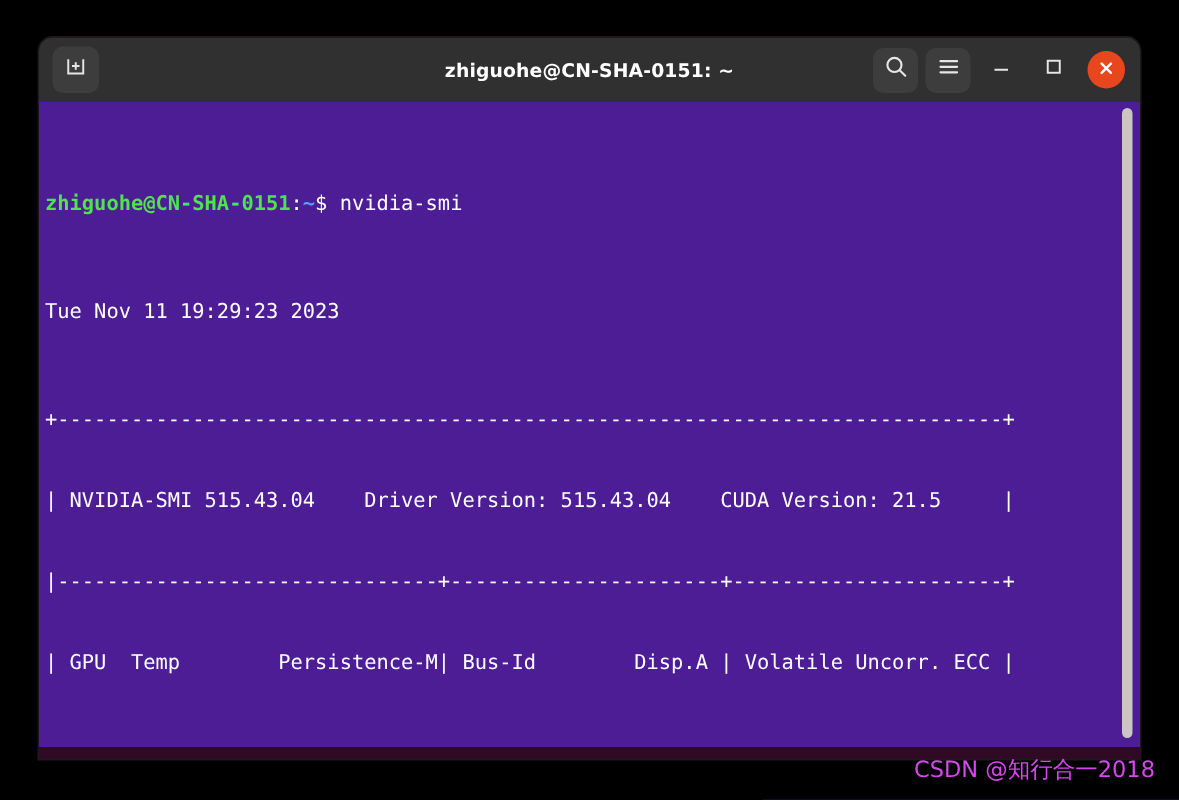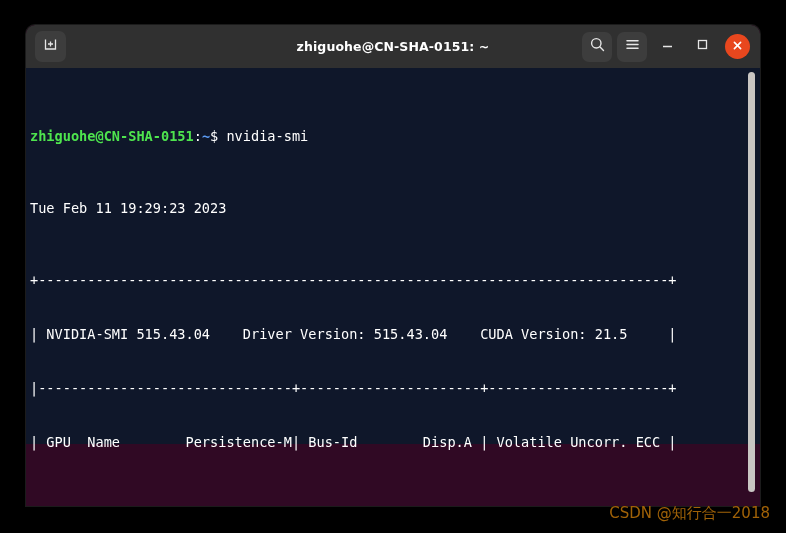--- a/index.html
+++ b/index.html
@@ -86,22 +86,22 @@
     background: #e8471e;
     display: flex;
     align-items: center;
     justify-content: center;
     margin-left: 3px;
   }
 
   
   #terminal-body {
     position: relative;
-    height: 376px;
-    background: #0f172a;
+    height: 430px;
+    background: #4c1d95;
     padding: 5px 0 0 0;
     box-sizing: border-box;
   }
   #terminal-text {
     font-family: "DejaVu Sans Mono", monospace;
     font-size: 13.6px;
     line-height: 18px;
     color: #ffffff;
     white-space: pre;
     padding-left: 4px;
@@ -133,21 +133,21 @@
     background: #c9c6c3;
   }
 
   
   #watermark {
     position: absolute;
     right: 16px;
     bottom: 10px;
     font-family: "DejaVu Sans", sans-serif;
     font-size: 15px;
-    color: #a16207;
+    color: #d946ef;
     white-space: pre;
   }
 </style>
 </head>
 <body>
 
 <div id="terminal-window">
 
   <div id="title-bar">
 
@@ -210,26 +210,26 @@
 
     </div>
   </div>
 
   <div id="terminal-body">
 
     <div id="terminal-text">
 
       <span class="tline"><span class="c-prompt">zhiguohe@CN-SHA-0151</span><span class="c-colon">:</span><span class="c-path">~</span><span class="c-dollar">$ </span><span class="c-plain">nvidia-smi</span></span>
 
-      <span class="tline c-plain">Tue Feb 11 19:29:23 2023</span>
+      <span class="tline c-plain">Tue Nov 11 19:29:23 2023</span>
 
       <span class="tline c-plain">+-----------------------------------------------------------------------------+</span>
       <span class="tline c-plain">| NVIDIA-SMI 515.43.04    Driver Version: 515.43.04    CUDA Version: 21.5     |</span>
       <span class="tline c-plain">|-------------------------------+----------------------+----------------------+</span>
-      <span class="tline c-plain">| GPU  Name        Persistence-M| Bus-Id        Disp.A | Volatile Uncorr. ECC |</span>
+      <span class="tline c-plain">| GPU  Temp        Persistence-M| Bus-Id        Disp.A | Volatile Uncorr. ECC |</span>
       
       
       
       
       
       
       
       
       
       

